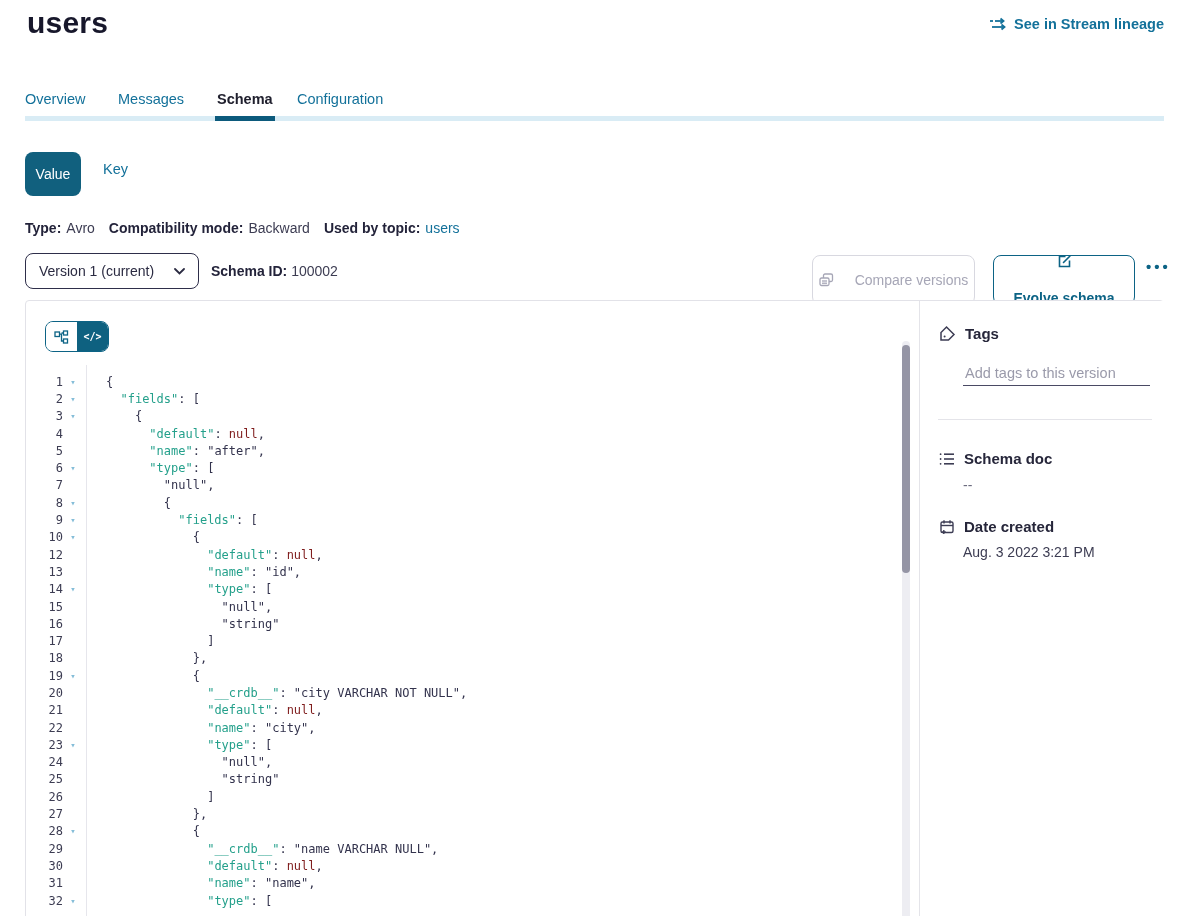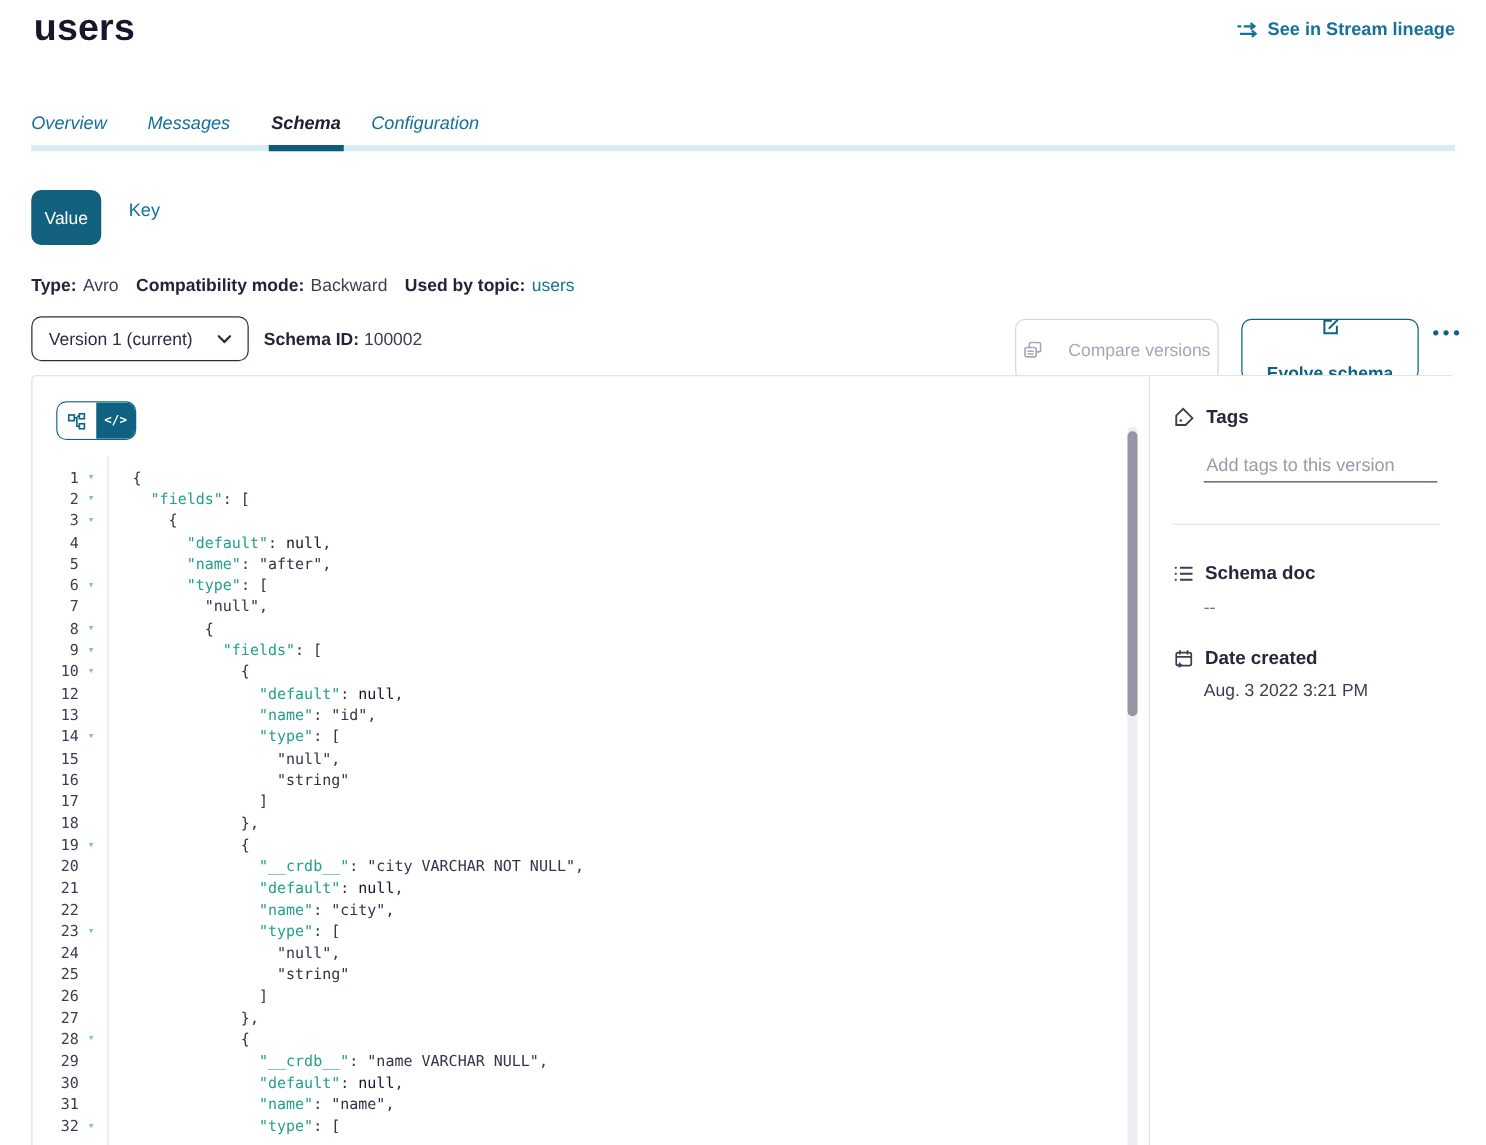--- a/index.html
+++ b/index.html
@@ -6,21 +6,21 @@
   body { margin:0; background:#fff; font-family:"Liberation Sans", sans-serif; }
   .page { position:relative; width:1189px; height:916px; background:#fff; overflow:hidden; color:#26263a; }
 
   
   .title { position:absolute; left:27px; top:6px; font-size:30px; font-weight:800; color:#17172b; letter-spacing:.2px; }
   .lineage-link { position:absolute; top:16px; right:25px; display:flex; align-items:center; gap:7px;
                   color:#13719a; font-size:14.5px; font-weight:600; cursor:pointer; }
 
   
   .tabs { position:absolute; top:91px; left:0; width:100%; height:30px; }
-  .tab { position:absolute; top:0; font-size:14.5px; font-weight:500; color:#13719a; cursor:pointer;font-style:italic; }
+  .tab { position:absolute; top:0; font-size:14.5px; font-weight:500; color:#13719a; cursor:pointer; }
   .tab.active { color:#20202e; font-weight:600; }
   .tab-bar-light { position:absolute; left:25px; top:116px; width:1139px; height:5px; background:#d9ecf5; }
   .tab-bar-dark { position:absolute; left:215px; top:116px; width:60px; height:5px; background:#0c5a7c; }
 
   
   .value-btn { position:absolute; left:25px; top:152px; width:56px; height:44px; border-radius:8px;
                background:#11607e; color:#fff; font-size:14px; display:flex; align-items:center; justify-content:center; cursor:pointer; }
   .key-link { position:absolute; left:103px; top:161px; font-size:14.5px; color:#13719a; cursor:pointer; }
 
   
@@ -52,21 +52,21 @@
   .seg-tree { background:#fff; }
   .seg-code { background:#0e6180; color:#fff; font-family:"DejaVu Sans Mono", monospace; font-size:10px; font-weight:700; }
 
   .gutter-line { position:absolute; left:60px; top:64px; bottom:0; width:1px; background:#e6e6ec; }
   .code-lines { position:absolute; left:0; top:72px; right:20px; font-family:"DejaVu Sans Mono", monospace; font-size:12px; }
   .cl { height:17.3px; display:flex; align-items:center; white-space:pre; }
   .ln { width:37px; text-align:right; color:#3c3c52; flex:none; }
   .fold { width:12px; margin-left:4px; flex:none; font-size:9px; color:#84bdd8; text-align:center; }
   .ct { margin-left:27px; color:#33334d; }
   .tk-k { color:#24a08b; }
-  .tk-u { color:#0f172a; }
+  .tk-u { color:#7f1d1d; }
   .tk-p { color:#33334d; }
 
   .vscroll-track { position:absolute; left:876px; top:40px; bottom:2px; width:8px; background:#ededf2; border-radius:4px; }
   .vscroll-thumb { position:absolute; left:0; top:4px; width:8px; height:228px; background:#9595a5; border-radius:4px; }
 
   
   .side { position:absolute; left:893px; top:0; width:245px; height:100%; border-left:1px solid #e4e4e9; background:#fff; }
   .side-head { position:absolute; left:19px; display:flex; align-items:center; gap:9px; font-size:15px; font-weight:700; color:#26263a;justify-content:center; }
   .tags-head { top:24px; }
   .tags-input { position:absolute; left:43px; top:60px; width:187px; height:25px; border:none; border-bottom:1.5px solid #4a4a64;

